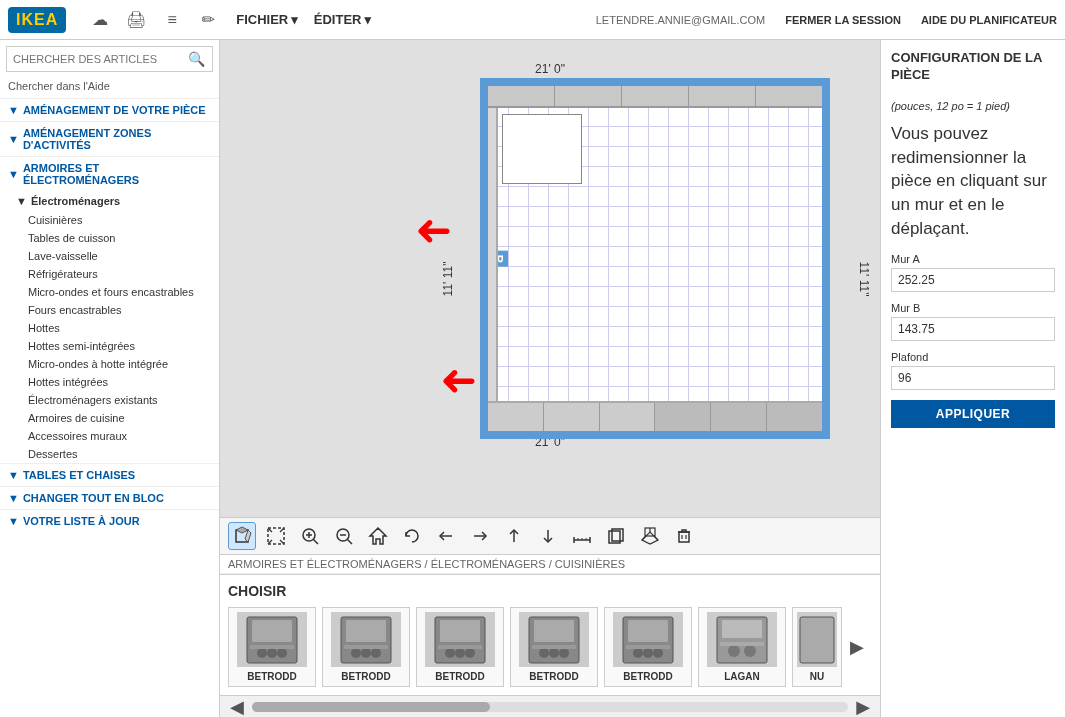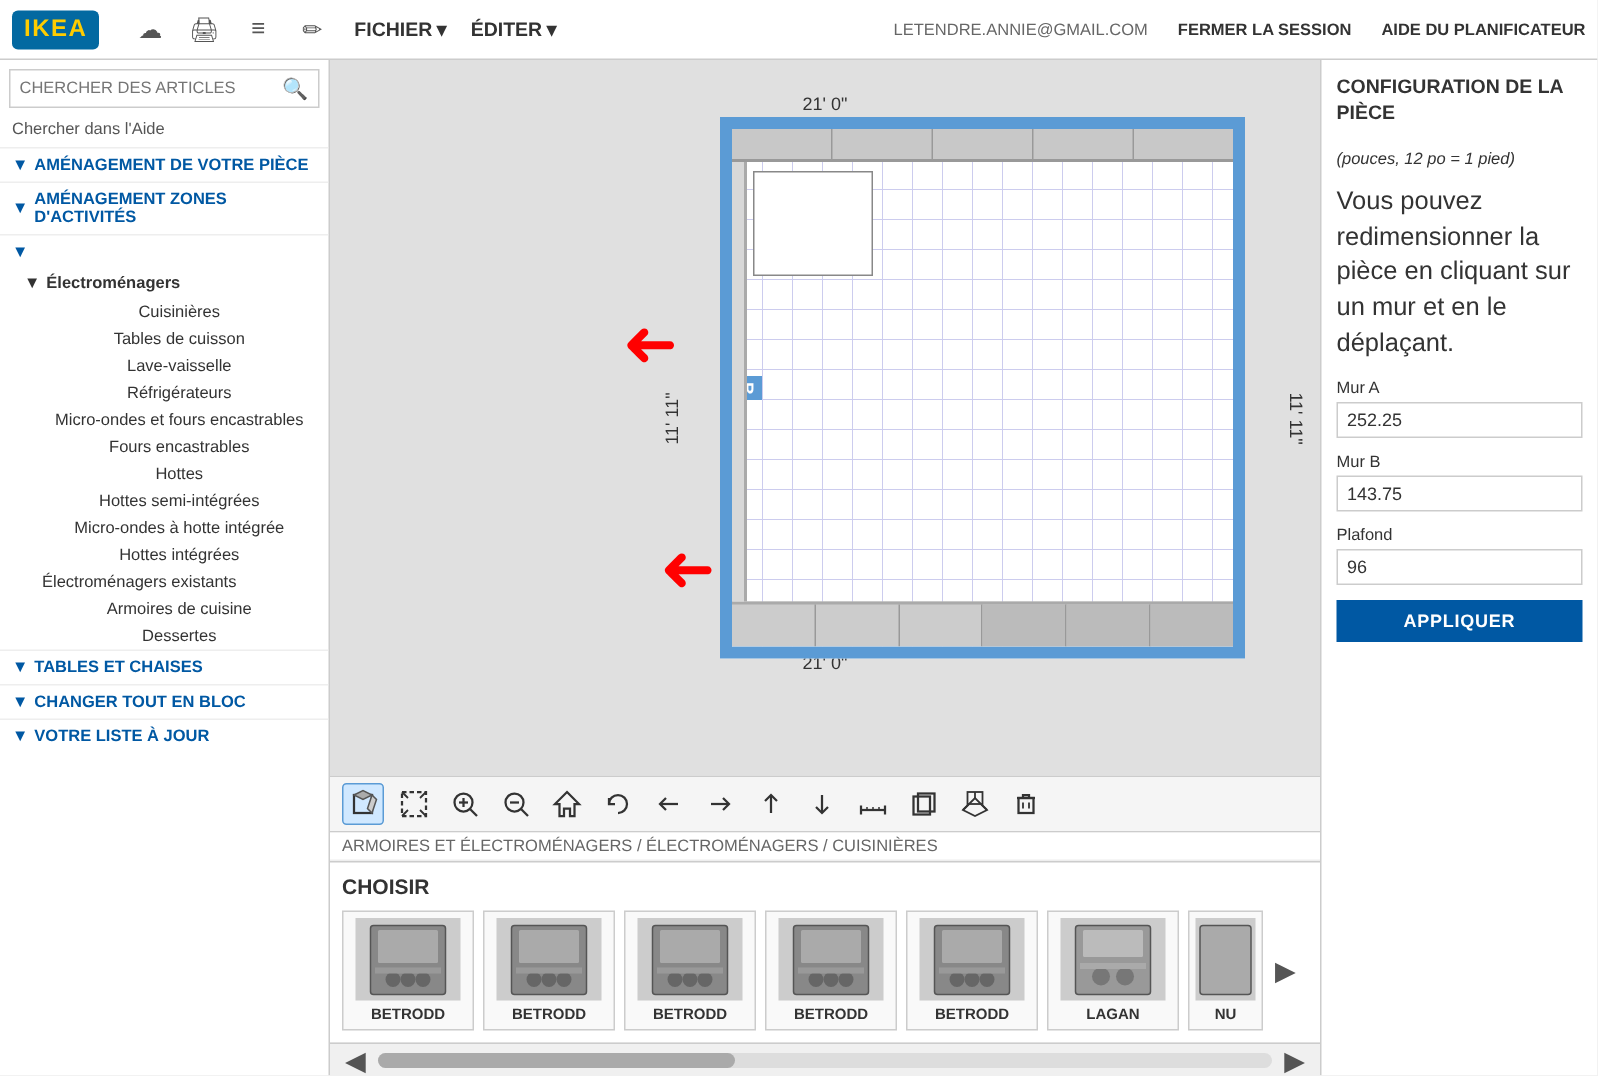--- a/index.html
+++ b/index.html
@@ -51,21 +51,20 @@
       text-transform: uppercase; border-top: 1px solid #eee;
     }
 
     .sidebar-subsection {
       font-size: 11px; font-weight: bold; color: #333; padding: 4px 8px 4px 16px;
       cursor: pointer; display: flex; align-items: center; gap: 4px;
     }
     .sidebar-item {
       font-size: 11px; color: #333; padding: 3px 8px 3px 28px;
       cursor: pointer;
-      text-align: center;
     }
 
     
     .center { flex: 1; display: flex; flex-direction: column; overflow: hidden; }
 
     
     .canvas-area {
       flex: 1; background: #e8e8e8; position: relative; overflow: hidden;
       min-height: 440px;
     }
@@ -195,20 +194,21 @@
       <span>AMÉNAGEMENT DE VOTRE PIÈCE</span>
     </div>
 
     <div class="sidebar-section">
       <span>▼</span>
       <span>AMÉNAGEMENT ZONES D'ACTIVITÉS</span>
     </div>
 
     <div class="sidebar-section">
       <span>▼</span>
+      <span>ARMOIRES ET ÉLECTROMÉNAGERS</span>
     </div>
 
     <div class="sidebar-subsection">
       <span>▼</span>
       <span>Électroménagers</span>
     </div>
 
     <div class="sidebar-item">Cuisinières</div>
     <div class="sidebar-item">Tables de cuisson</div>
     <div class="sidebar-item">Lave-vaisselle</div>
@@ -217,20 +217,21 @@
     <div class="sidebar-item">Fours encastrables</div>
     <div class="sidebar-item">Hottes</div>
     <div class="sidebar-item">Hottes semi-intégrées</div>
     <div class="sidebar-item">Micro-ondes à hotte intégrée</div>
     <div class="sidebar-item">Hottes intégrées</div>
     <div class="sidebar-item" style="display:flex;align-items:center;gap:4px;">
       Électroménagers existants
     </div>
 
     <div class="sidebar-item">Armoires de cuisine</div>
+    <div class="sidebar-item">Accessoires muraux</div>
     <div class="sidebar-item">Dessertes</div>
 
     <div class="sidebar-section">
       <span>▼</span>
       <span>TABLES ET CHAISES</span>
     </div>
 
     <div class="sidebar-section">
       <span>▼</span>
       <span>CHANGER TOUT EN BLOC</span>

